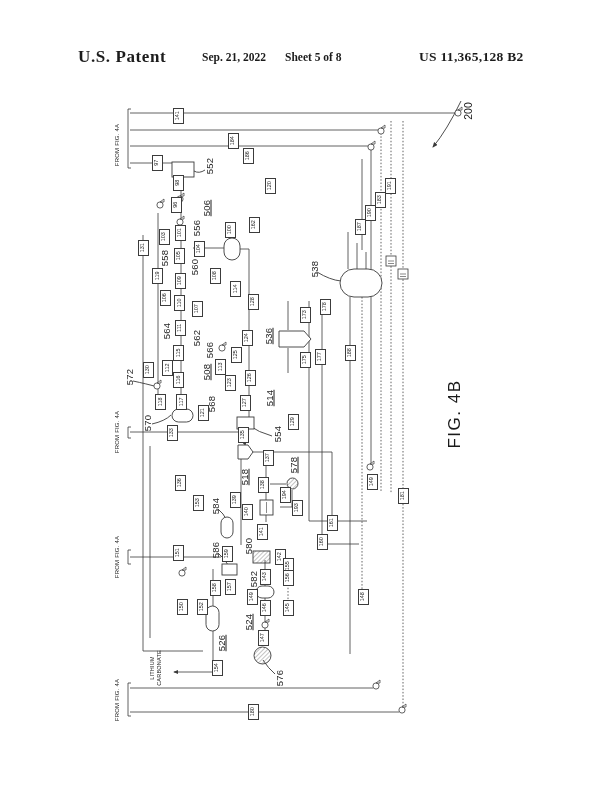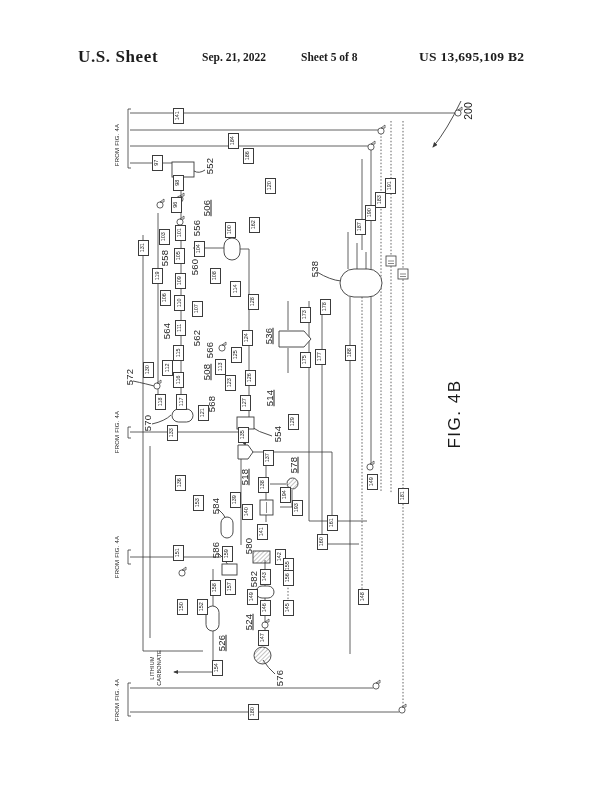--- a/index.html
+++ b/index.html
@@ -2,21 +2,21 @@
 <html><head>
 <meta charset="utf-8">
 <style>
   html,body{margin:0;padding:0;background:#e8e8e8;}
   .page{position:relative;width:612px;height:792px;background:#ffffff;margin:0 auto;overflow:hidden;
         font-family:"Liberation Sans",sans-serif;}
   .hdr{position:absolute;top:47px;left:0;width:612px;height:24px;color:#1c1c1c;
        font-family:"Liberation Serif",serif;font-weight:bold;}
   .hdr .title{position:absolute;left:78px;top:0;font-size:17px;letter-spacing:.6px;}
   .hdr .date{position:absolute;left:202px;top:4px;font-size:11.5px;}
-  .hdr .sheet{position:absolute;left:301px;top:4px;font-size:11.5px;}
+  .hdr .sheet{position:absolute;left:285px;top:4px;font-size:11.5px;}
   .hdr .patno{position:absolute;left:419px;top:2px;font-size:13.5px;letter-spacing:.3px;}
   svg.flow{position:absolute;left:0;top:0;}
   #layer{position:absolute;left:0;top:0;width:612px;height:792px;}
   .sbox{position:absolute;width:11px;height:16px;border:1px solid #3c3c3c;background:#fff;
         display:flex;align-items:center;justify-content:center;box-sizing:border-box;}
   .sbox span{display:block;transform:rotate(-90deg);font-size:5.5px;line-height:1;color:#222;white-space:nowrap;}
   .rlabel{position:absolute;transform:translate(-50%,-50%) rotate(-90deg);font-size:9.5px;color:#1f1f1f;
           white-space:nowrap;letter-spacing:.2px;}
   .rlabel.u{text-decoration:underline;}
   .fromfig{position:absolute;transform:translate(-50%,-50%) rotate(-90deg);font-size:6px;color:#222;
@@ -25,24 +25,24 @@
         white-space:pre;text-align:center;line-height:1.25;letter-spacing:.2px;}
   .figlabel{position:absolute;transform:translate(-50%,-50%) rotate(-90deg);font-size:17px;color:#1a1a1a;
             letter-spacing:1.5px;white-space:nowrap;}
   .sysref{position:absolute;transform:translate(-50%,-50%) rotate(-90deg);font-size:10.5px;color:#1a1a1a;}
 </style>
 </head>
 <body>
 
 <div class="page">
   <div class="hdr">
-    <span class="title">U.S. Sheet</span>
+    <span class="title">U.S. Patent</span>
     <span class="date">Sep. 21, 2022</span>
     <span class="sheet">Sheet 5 of 8</span>
-    <span class="patno">US 13,695,109 B2</span>
+    <span class="patno">US 11,365,128 B2</span>
   </div>
 
   <svg class="flow" width="612" height="792">
     <defs>
       <marker id="ah" markerWidth="7" markerHeight="7" refX="5" refY="2.5" orient="auto">
         <path d="M0,0 L6,2.5 L0,5 Z" fill="#3a3a3a"></path>
       </marker>
       <pattern id="hatch" width="3" height="3" patternUnits="userSpaceOnUse" patternTransform="rotate(45)">
         <line x1="0" y1="0" x2="0" y2="3" stroke="#555" stroke-width="0.7"></line>
       </pattern>

